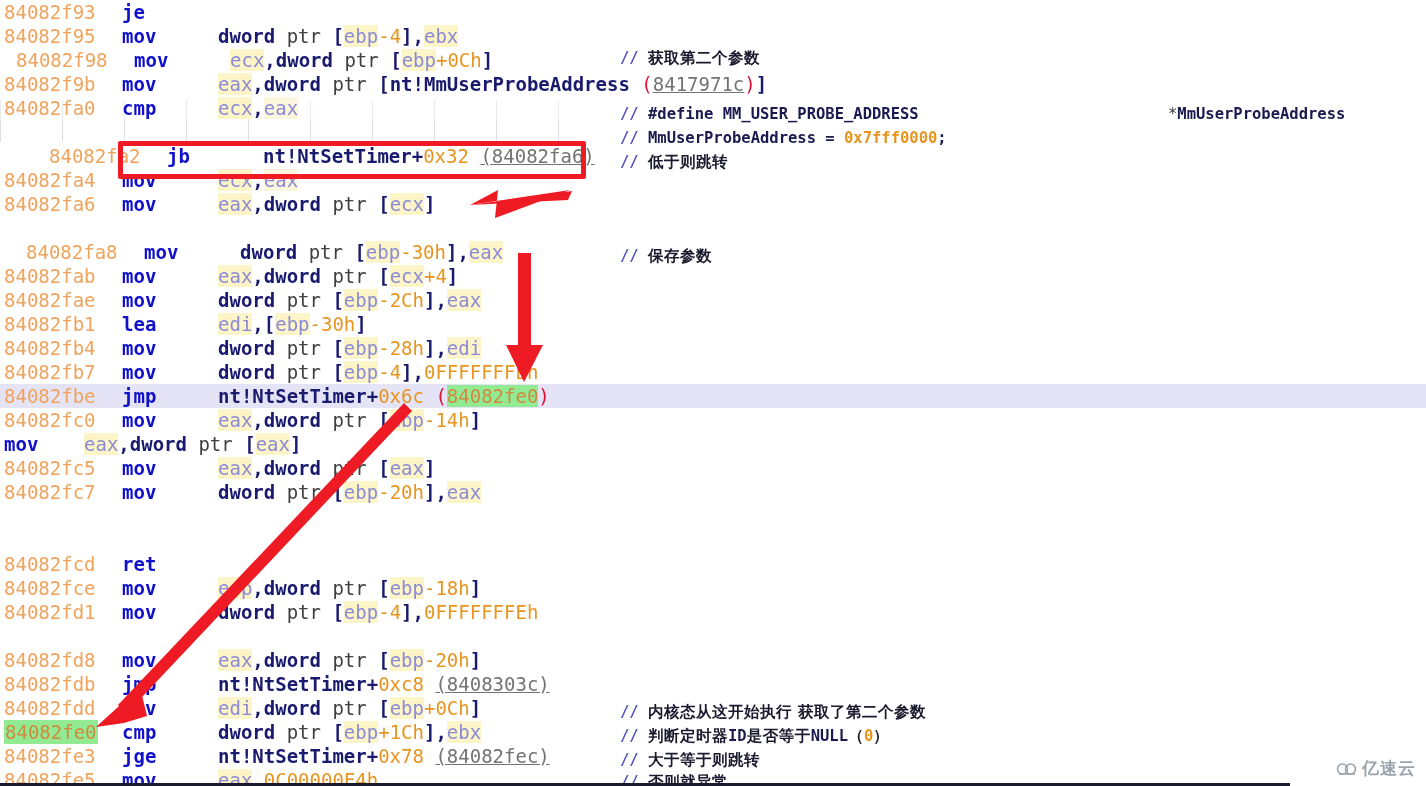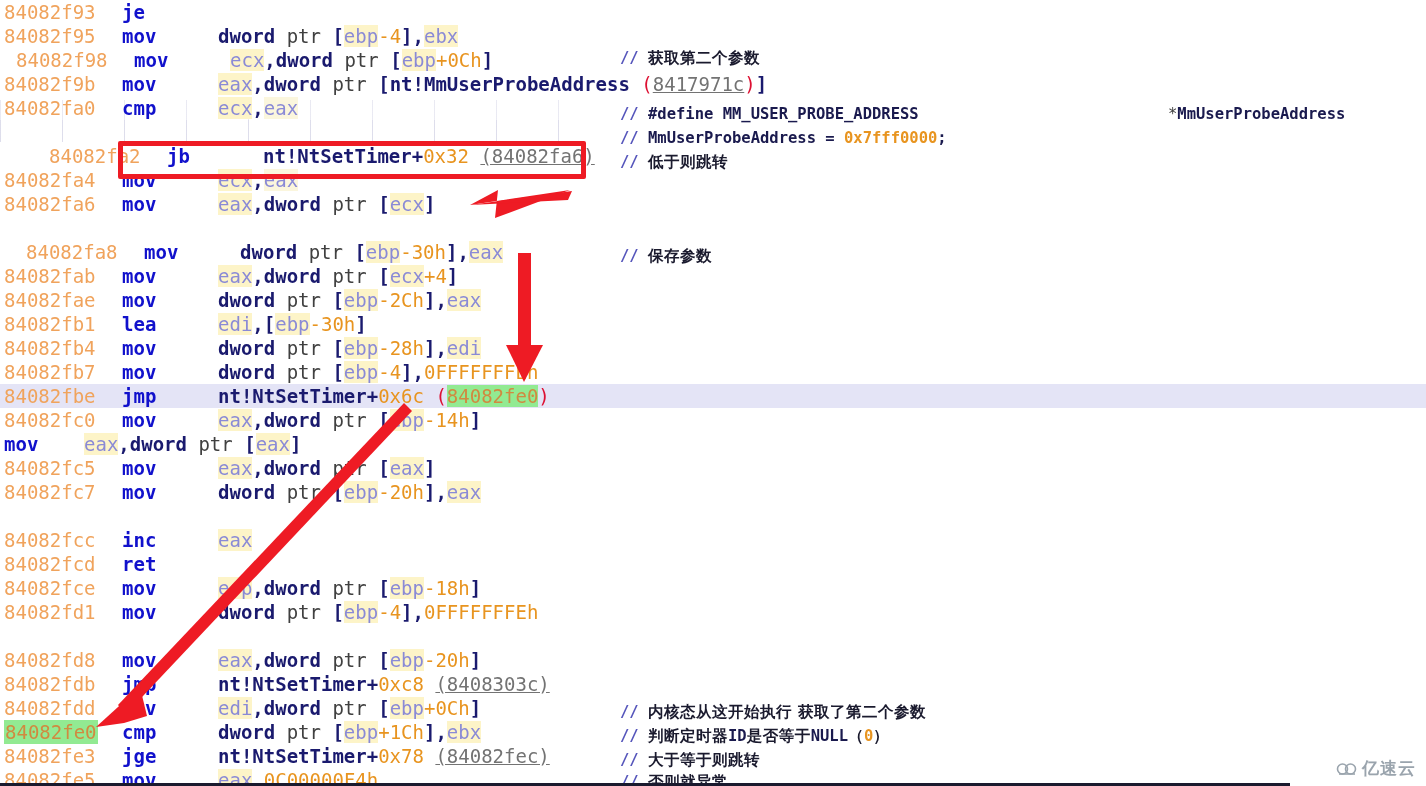--- a/index.html
+++ b/index.html
@@ -94,21 +94,20 @@
       <div class="ln" style="top: 264px; position: absolute; left: 0px; width: 1426px;"><span class="addr">84082fab</span><span class="mnem">mov</span><span class="ops"><span class="reg">eax</span><span class="kw">,</span><span class="kw">dword </span><span class="ptr">ptr </span><span class="kw">[</span><span class="reg">ecx</span><span class="num">+4</span><span class="kw">]</span></span></div>
       <div class="ln" style="top: 288px; position: absolute; left: 0px; width: 1426px;"><span class="addr">84082fae</span><span class="mnem">mov</span><span class="ops"><span class="kw">dword </span><span class="ptr">ptr </span><span class="kw">[</span><span class="reg">ebp</span><span class="num">-2Ch</span><span class="kw">],</span><span class="reg">eax</span></span></div>
       <div class="ln" style="top: 312px; position: absolute; left: 0px; width: 1366px;"><span class="addr">84082fb1</span><span class="mnem">lea</span><span class="ops"><span class="reg">edi</span><span class="kw">,[</span><span class="reg">ebp</span><span class="num">-30h</span><span class="kw">]</span></span></div>
       <div class="ln" style="top: 336px; position: absolute; left: 0px; width: 1426px;"><span class="addr">84082fb4</span><span class="mnem">mov</span><span class="ops"><span class="kw">dword </span><span class="ptr">ptr </span><span class="kw">[</span><span class="reg">ebp</span><span class="num">-28h</span><span class="kw">],</span><span class="reg">edi</span></span></div>
       <div class="ln" style="top: 360px; position: absolute; left: 0px; width: 1426px;"><span class="addr">84082fb7</span><span class="mnem">mov</span><span class="ops"><span class="kw">dword </span><span class="ptr">ptr </span><span class="kw">[</span><span class="reg">ebp</span><span class="num">-4</span><span class="kw">],</span><span class="num">0FFFFFFFEh</span></span></div>
       <div class="ln hl" style="top: 384px; position: absolute; left: 0px; width: 1426px;"><span class="addr">84082fbe</span><span class="mnem">jmp</span><span class="ops"><span class="sym">nt!NtSetTimer+</span><span class="num">0x6c</span><span class="sym">&nbsp;</span><span class="paren">(</span><span class="hexg">84082fe0</span><span class="paren">)</span></span></div>
       <div class="ln" style="top: 408px; position: absolute; left: 0px; width: 1426px;"><span class="addr">84082fc0</span><span class="mnem">mov</span><span class="ops"><span class="reg">eax</span><span class="kw">,</span><span class="kw">dword </span><span class="ptr">ptr </span><span class="kw">[</span><span class="reg">ebp</span><span class="num">-14h</span><span class="kw">]</span></span></div>
       <div class="ln" style="top: 432px; position: absolute; left: 0px; width: 1426px;"><span class="mnem" style="left: 4px;">mov</span><span class="ops" style="left: 84px;"><span class="reg">eax</span><span class="kw">,</span><span class="kw">dword </span><span class="ptr">ptr </span><span class="kw">[</span><span class="reg">eax</span><span class="kw">]</span></span></div>
       <div class="ln" style="top: 456px; position: absolute; left: 0px; width: 1426px;"><span class="addr">84082fc5</span><span class="mnem">mov</span><span class="ops"><span class="reg">eax</span><span class="kw">,</span><span class="kw">dword </span><span class="ptr">ptr </span><span class="kw">[</span><span class="reg">eax</span><span class="kw">]</span></span></div>
       <div class="ln" style="top: 480px; position: absolute; left: 0px; width: 1426px;"><span class="addr">84082fc7</span><span class="mnem">mov</span><span class="ops"><span class="kw">dword </span><span class="ptr">ptr </span><span class="kw">[</span><span class="reg">ebp</span><span class="num">-20h</span><span class="kw">],</span><span class="reg">eax</span></span></div>
-      <div class="ln" style="top: 528px; position: absolute; left: 0px; width: 1426px;"><span class="addr">84082fcc</span><span class="mnem">inc</span><span class="ops"><span class="reg">eax</span></span></div>
       <div class="ln" style="top: 552px; position: absolute; left: 0px; width: 1426px;"><span class="addr">84082fcd</span><span class="mnem">ret</span></div>
       <div class="ln" style="top: 576px; position: absolute; left: 0px; width: 1426px;"><span class="addr">84082fce</span><span class="mnem">mov</span><span class="ops"><span class="reg">esp</span><span class="kw">,</span><span class="kw">dword </span><span class="ptr">ptr </span><span class="kw">[</span><span class="reg">ebp</span><span class="num">-18h</span><span class="kw">]</span></span></div>
       <div class="ln" style="top: 600px; position: absolute; left: 0px; width: 1426px;"><span class="addr">84082fd1</span><span class="mnem">mov</span><span class="ops"><span class="kw">dword </span><span class="ptr">ptr </span><span class="kw">[</span><span class="reg">ebp</span><span class="num">-4</span><span class="kw">],</span><span class="num">0FFFFFFFEh</span></span></div>
       <div class="ln blank" style="top: 624px; position: absolute; left: 0px; width: 1426px;"></div>
       <div class="ln" style="top: 648px; position: absolute; left: 0px; width: 1426px;"><span class="addr">84082fd8</span><span class="mnem">mov</span><span class="ops"><span class="reg">eax</span><span class="kw">,</span><span class="kw">dword </span><span class="ptr">ptr </span><span class="kw">[</span><span class="reg">ebp</span><span class="num">-20h</span><span class="kw">]</span></span></div>
       <div class="ln" style="top: 672px; position: absolute; left: 0px; width: 1213px;"><span class="addr">84082fdb</span><span class="mnem">jmp</span><span class="ops"><span class="sym">nt!NtSetTimer+</span><span class="num">0xc8</span><span class="sym">&nbsp;</span><span class="hexv">(8408303c)</span></span></div>
       <div class="ln" style="top: 696px; position: absolute; left: 0px; width: 1426px;"><span class="addr">84082fdd</span><span class="mnem">mov</span><span class="ops"><span class="reg">edi</span><span class="kw">,</span><span class="kw">dword </span><span class="ptr">ptr </span><span class="kw">[</span><span class="reg">ebp</span><span class="num">+0Ch</span><span class="kw">]</span></span></div>
       <div class="ln" style="top: 720px; position: absolute; left: 0px; width: 1426px;"><span class="addr green">84082fe0</span><span class="mnem">cmp</span><span class="ops"><span class="kw">dword </span><span class="ptr">ptr </span><span class="kw">[</span><span class="reg">ebp</span><span class="num">+1Ch</span><span class="kw">],</span><span class="reg">ebx</span></span></div>
       <div class="ln" style="top: 744px; position: absolute; left: 0px; width: 1426px;"><span class="addr">84082fe3</span><span class="mnem">jge</span><span class="ops"><span class="sym">nt!NtSetTimer+</span><span class="num">0x78</span><span class="sym">&nbsp;</span><span class="hexv">(84082fec)</span></span></div>
       <div class="ln" style="top: 768px; position: absolute; left: 0px; width: 1426px;"><span class="addr">84082fe5</span><span class="mnem">mov</span><span class="ops"><span class="reg">eax</span><span class="kw">,</span><span class="num">0C00000F4h</span></span></div>

